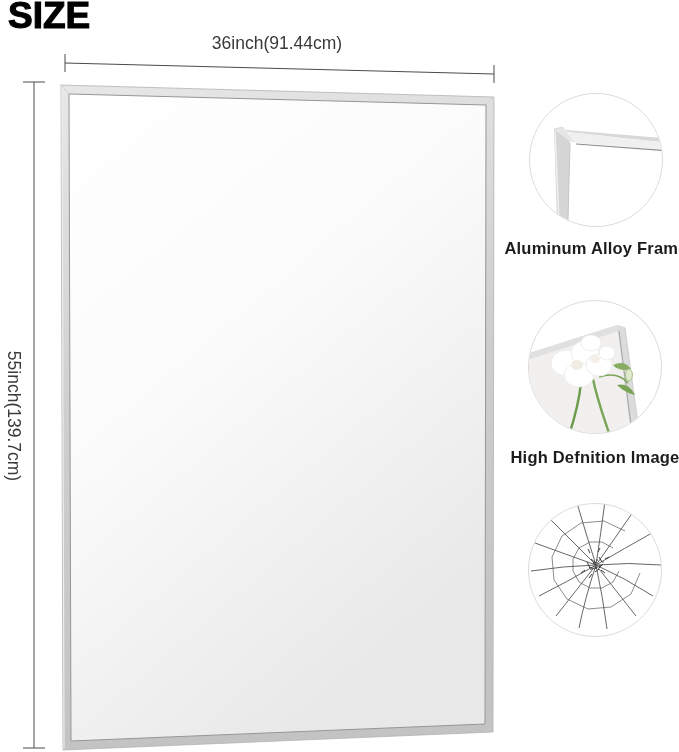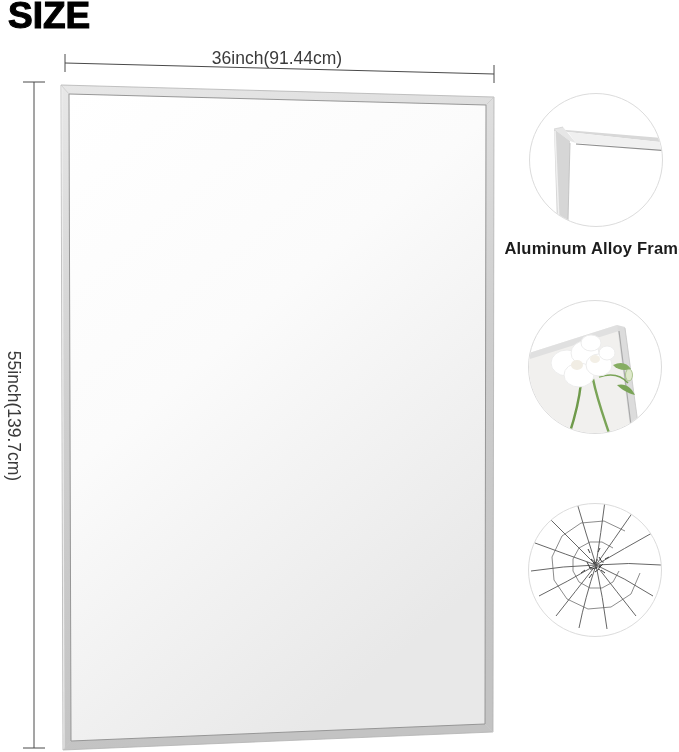--- a/index.html
+++ b/index.html
@@ -9,21 +9,21 @@
   }
   .size-title{
     position:absolute;left:8px;top:-4px;
     font-size:37px;line-height:40px;font-weight:900;color:#000;
     letter-spacing:0px;-webkit-text-stroke:1.1px #000;
   }
   .diagram-layer{position:absolute;left:0;top:0;}
   .dim-label{
     position:absolute;font-size:17.5px;color:#3a3a3a;white-space:nowrap;
   }
-  .dim-label.w{left:277px;top:48px;transform:translateX(-50%);}
+  .dim-label.w{left:277px;top:33px;transform:translateX(-50%);}
   .dim-label.h{left:13px;top:416px;transform:translate(-50%,-50%) rotate(90deg);}
   .feature-circle{
     position:absolute;width:134px;height:134px;border-radius:50%;
     border:1px solid #dcdcdc;background:#fff;overflow:hidden;box-sizing:border-box;
   }
   .fc1{left:529px;top:93px;}
   .fc2{left:528px;top:300px;}
   .fc3{left:528px;top:503px;}
   .feature-label{
     position:absolute;transform:translateX(-50%);
@@ -113,20 +113,21 @@
       <ellipse cx="38" cy="62" rx="16" ry="13" fill="#ffffff" stroke="#ececec"></ellipse>
       <ellipse cx="56" cy="52" rx="14" ry="12" fill="#ffffff" stroke="#ececec"></ellipse>
       <ellipse cx="50" cy="74" rx="15" ry="12" fill="#ffffff" stroke="#ececec"></ellipse>
       <ellipse cx="70" cy="64" rx="13" ry="11" fill="#ffffff" stroke="#ececec"></ellipse>
       <ellipse cx="62" cy="42" rx="10" ry="8" fill="#ffffff" stroke="#ececec"></ellipse>
       <ellipse cx="78" cy="52" rx="8" ry="7" fill="#ffffff" stroke="#ececec"></ellipse>
       <ellipse cx="48" cy="64" rx="6" ry="5" fill="#f1ede4"></ellipse>
       <ellipse cx="66" cy="58" rx="5" ry="4" fill="#f3efe6"></ellipse>
     </svg>
   </div>
+  <div class="feature-label fl2">High Defnition lmage</div>
 
   <div class="feature-circle fc3">
     <svg width="134" height="134" viewBox="0 0 134 134" aria-hidden="true">
 
       <g stroke="#555555" stroke-width="0.9" fill="none">
         <path d="M67,61 Q100,58 132,61"></path>
         <path d="M67,61 Q96,74 124,92"></path>
         <path d="M67,61 Q88,88 107,112"></path>
         <path d="M67,61 Q74,94 78,125"></path>
         <path d="M67,61 Q56,94 50,124"></path>

